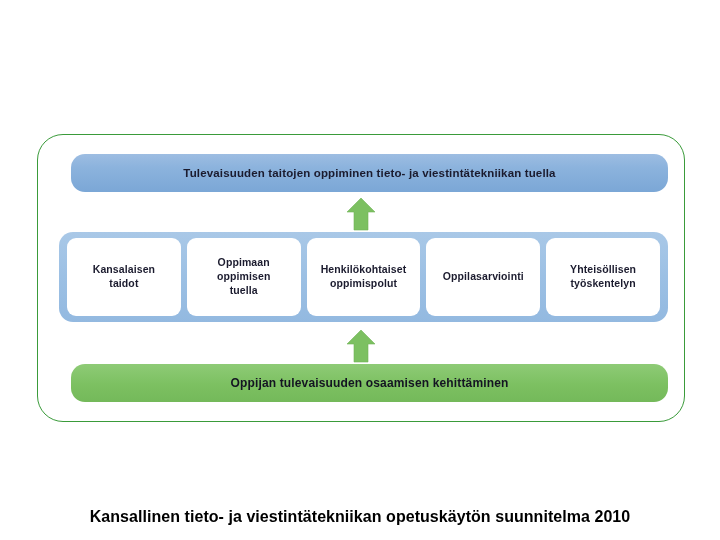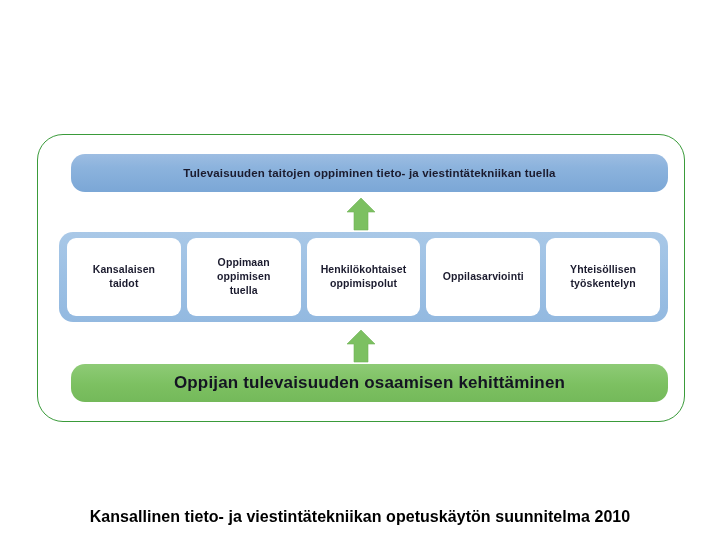--- a/index.html
+++ b/index.html
@@ -106,21 +106,21 @@
     width: 597px;
     height: 38px;
     border-radius: 14px;
     background: linear-gradient(to bottom, #8ecb76 0%, #7cc061 55%, #74b95a 100%);
     display: flex;
     align-items: center;
     justify-content: center;
     box-sizing: border-box;
   }
   #bottom-banner .banner-text {
-    font-size: 17px;
+    font-size: 12px;
     font-weight: bold;
     color: #141422;
     letter-spacing: 0.15px;
     text-align: right;
     white-space: nowrap;
   }
 
   
   #caption {
     position: absolute;

